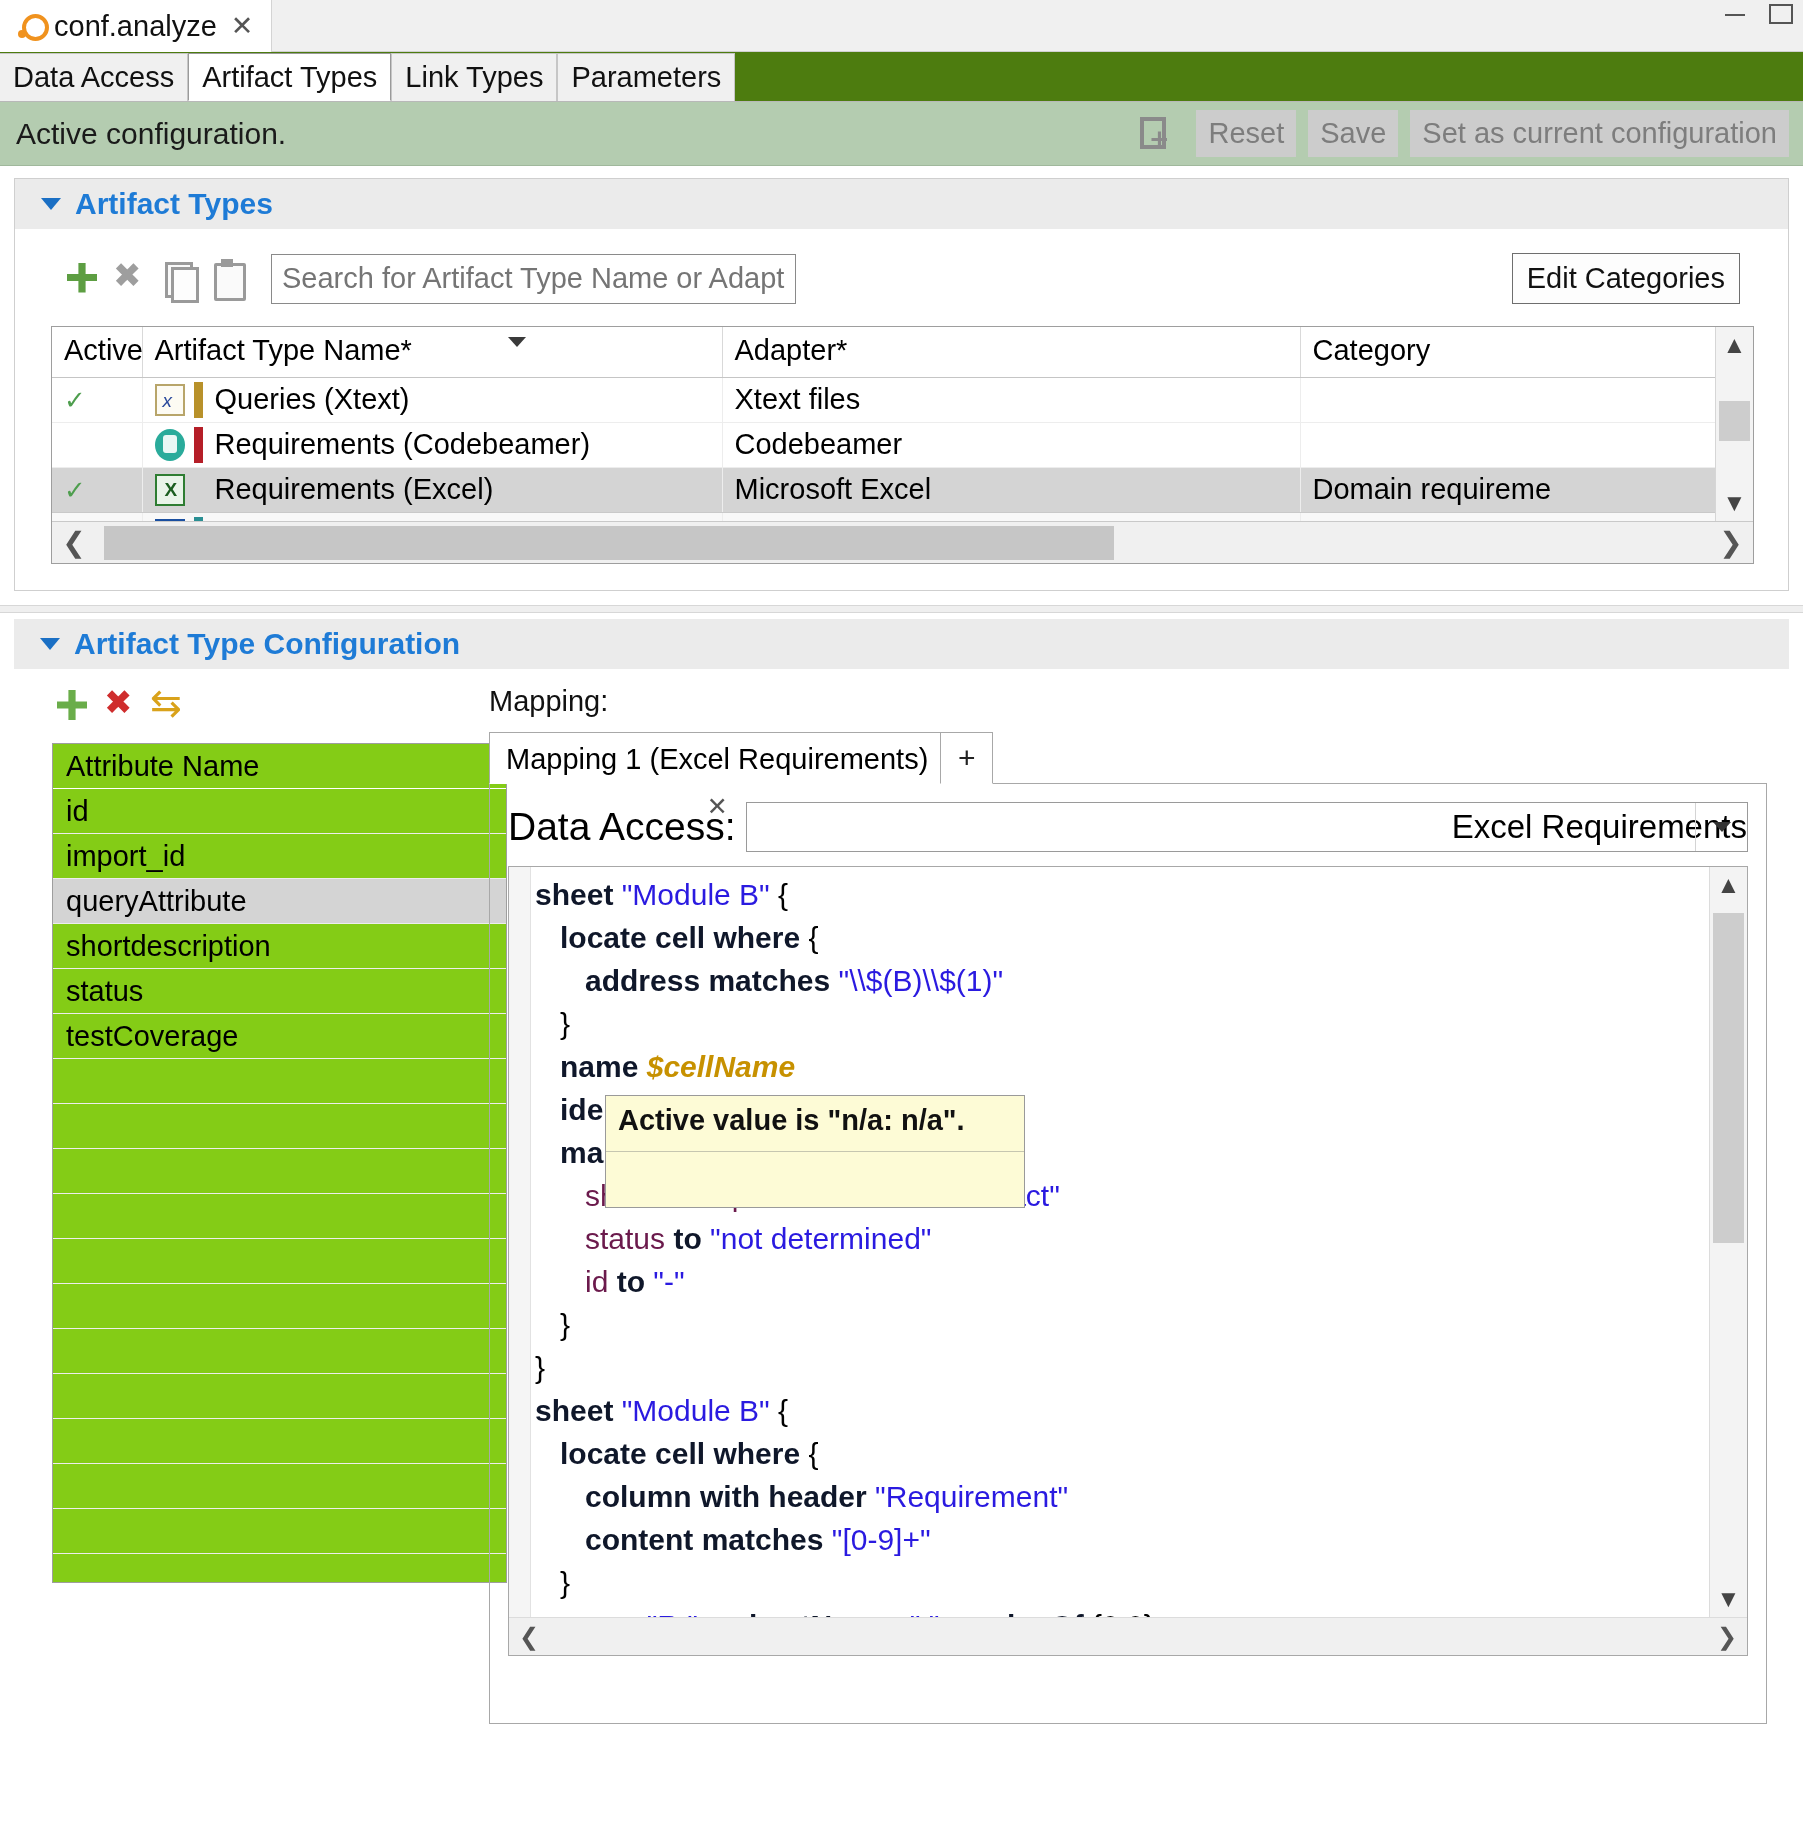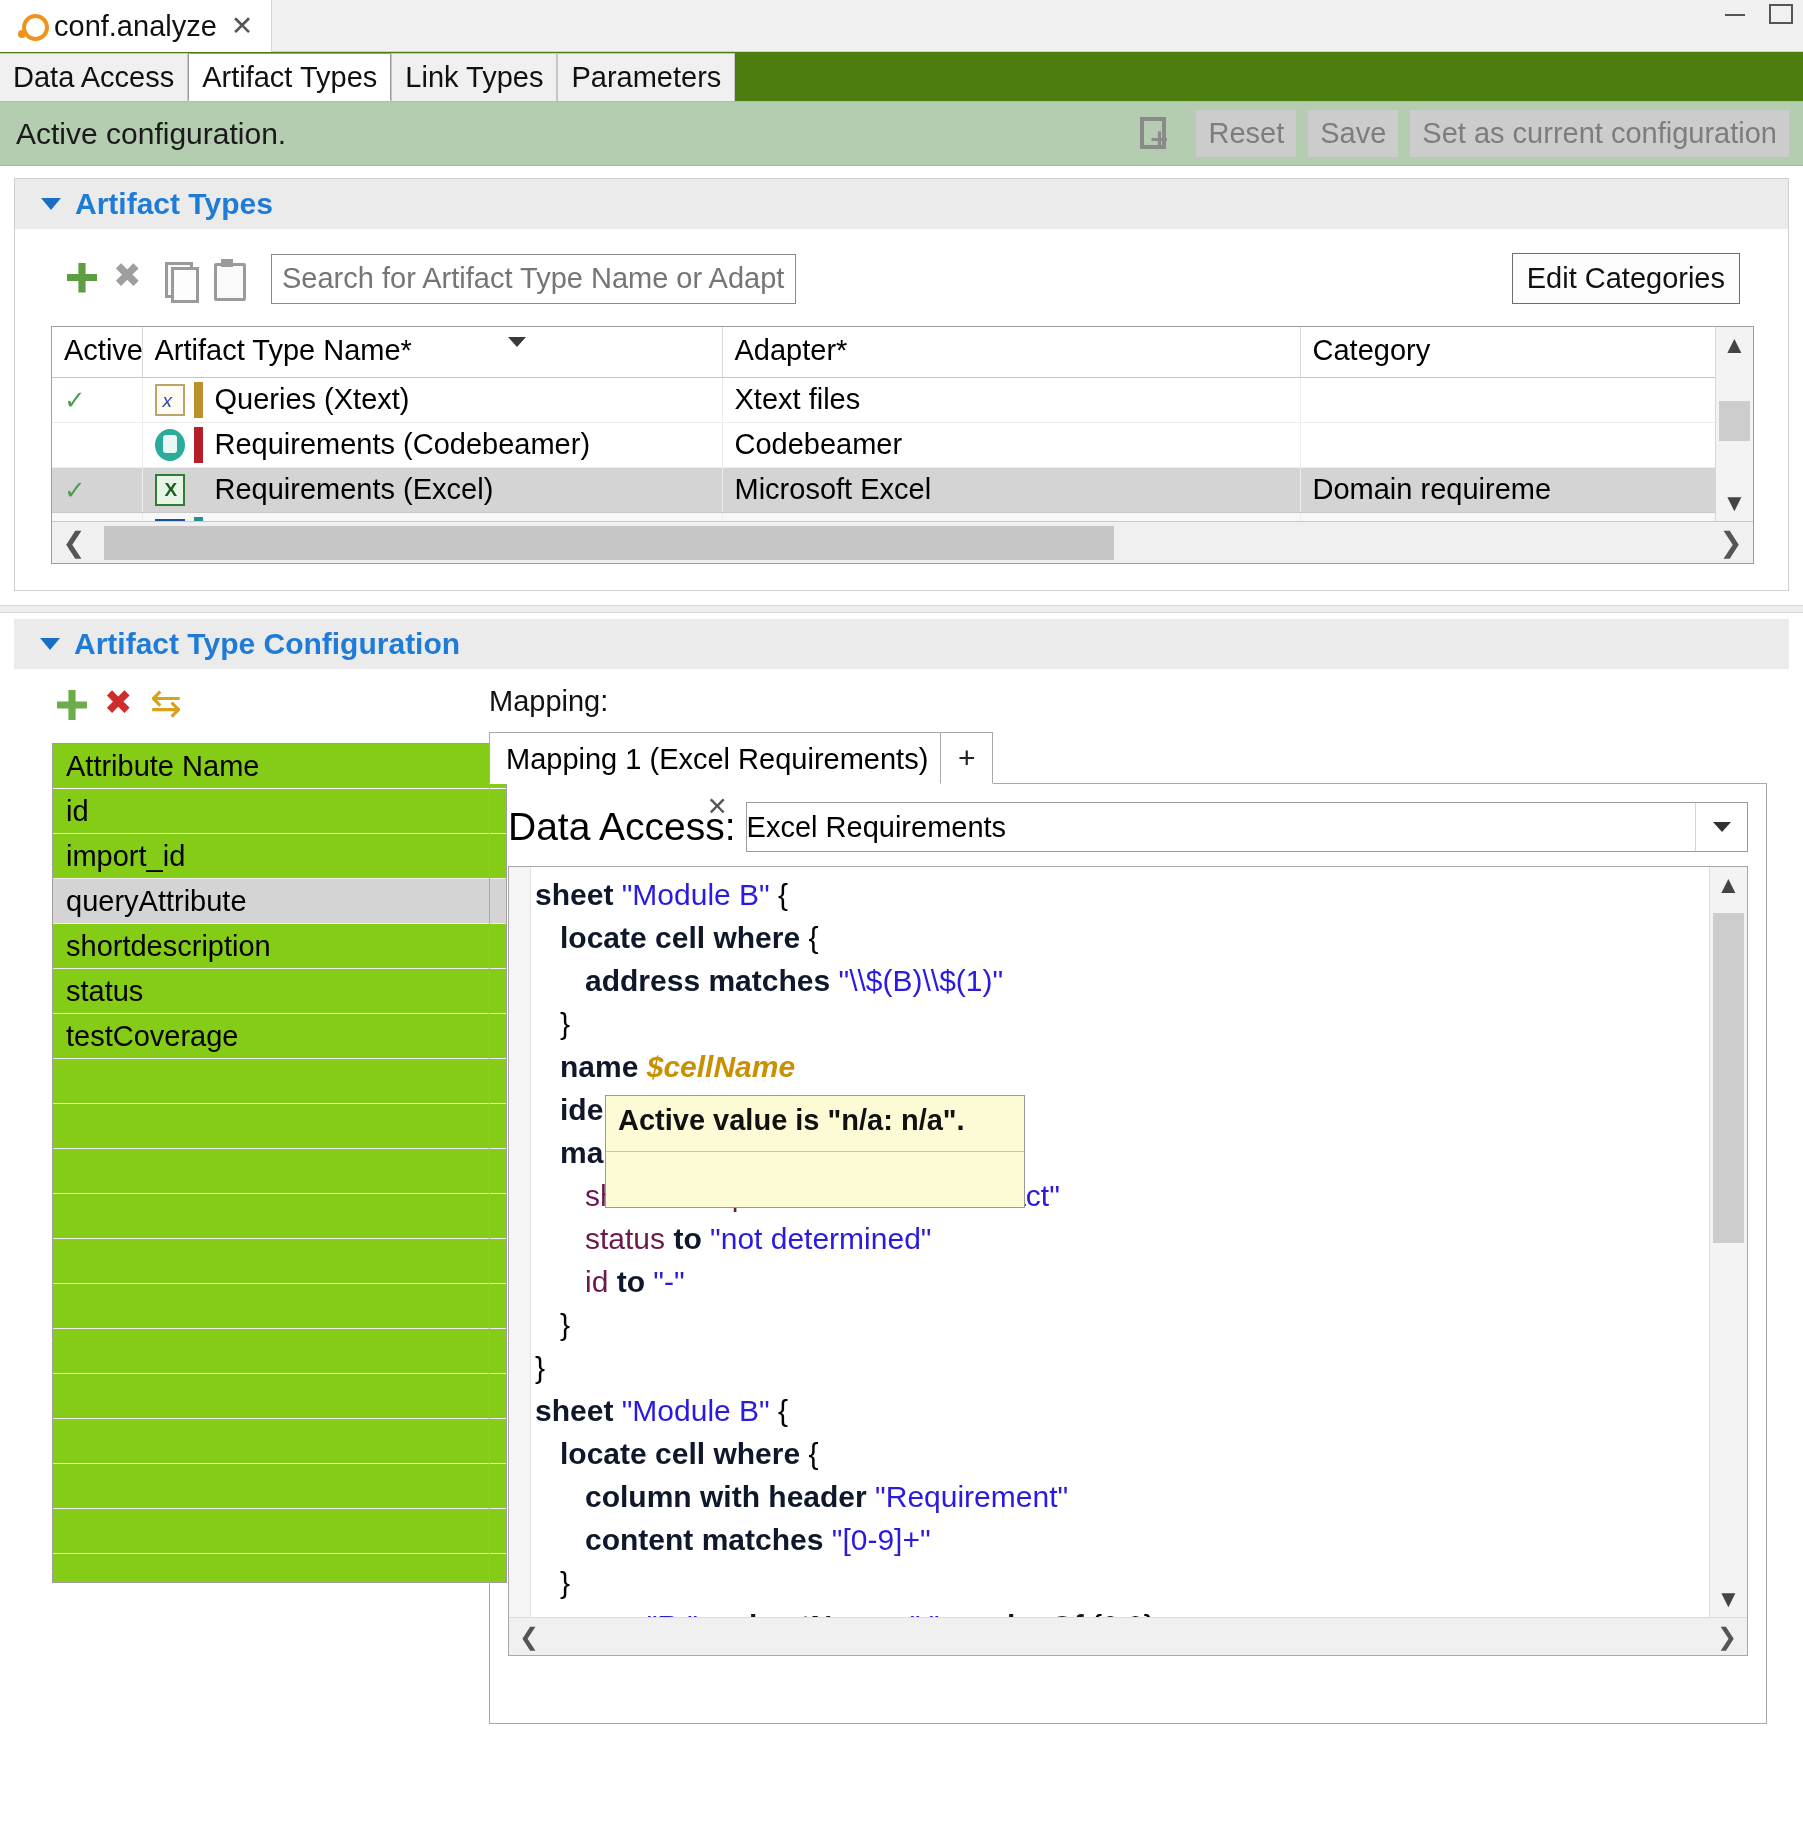--- a/index.html
+++ b/index.html
@@ -204,21 +204,21 @@
     font-size:29px; position:relative; top:1px;flex-direction:column;
   }
   .map-tab .x { color:#555; font-size:25px; }
   .map-plus { width:52px; height:52px; display:flex; align-items:center; justify-content:center;
     border:1px solid #a8a8a8; border-left:none; border-bottom:1px solid #fff; background:#fff;
     font-size:30px; color:#222; position:relative; top:1px; }
   .map-panel { border:1px solid #a8a8a8; border-top:none; padding:18px 18px 0 18px; height:940px; }
   .da-row { display:flex; align-items:center; gap:10px; margin-bottom:14px; }
   .da-lbl { font-size:39px; }
   .combo { flex:1; height:50px; border:1px solid #9a9a9a; background:#fff;
-    display:flex; align-items:center; padding-left:0; font-size:29px; position:relative; }
+    display:flex; align-items:center; padding-left:11px; font-size:33px; position:relative;justify-content:flex-end; }
   .combo .cb-arrow { position:absolute; right:0; top:0; bottom:0; width:52px;
     border-left:1px solid #d4d4d4; display:flex; align-items:center; justify-content:center; }
   .cb-caret { width:0;height:0;border-left:9px solid transparent;border-right:9px solid transparent;border-top:10px solid #333; }
 
   
   .ed-wrap { border:1px solid #a8a8a8; background:#fff; position:relative; height:790px; overflow:hidden; }
   .ed-gutter { position:absolute; left:0; top:0; bottom:0; width:22px; background:#f5f5f5; border-right:1px solid #e2e2e2; }
   .code {
     position:absolute; left:26px; top:6px; right:56px; bottom:38px;
     font-family:"Liberation Sans", sans-serif; font-size:30px; line-height:43px;

